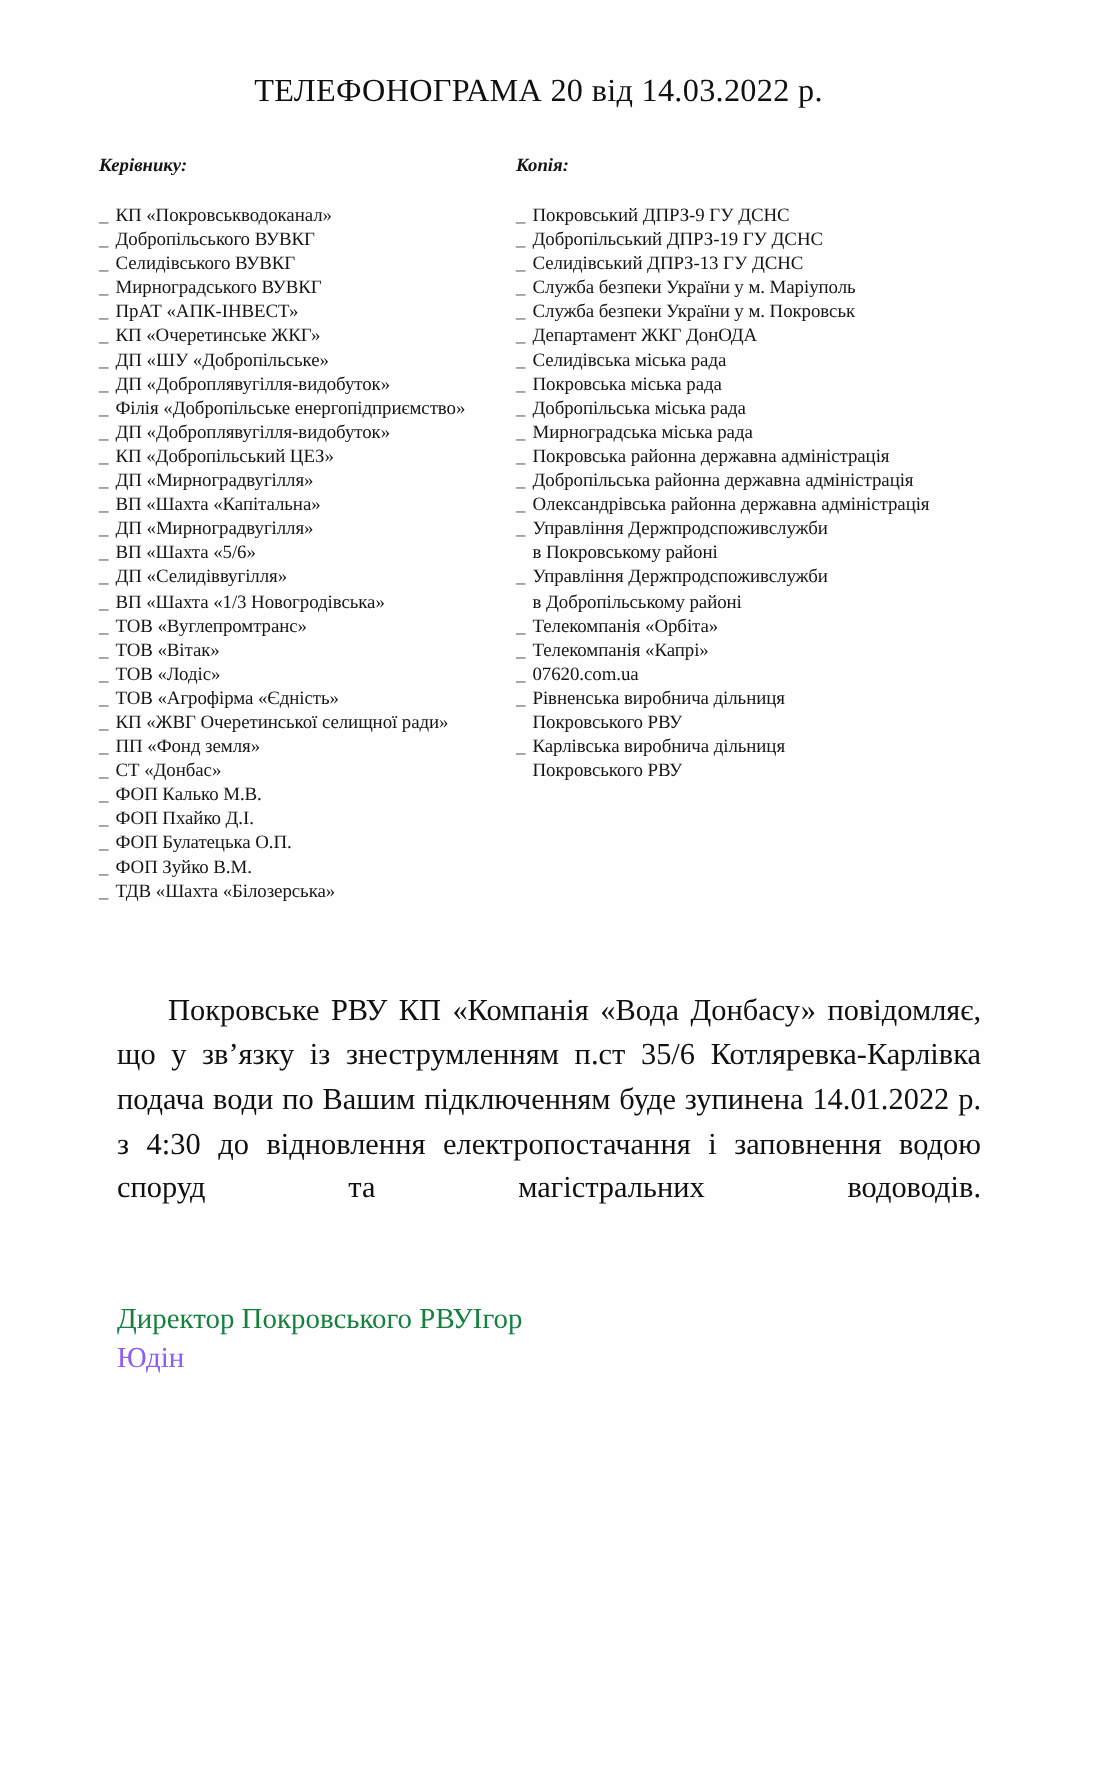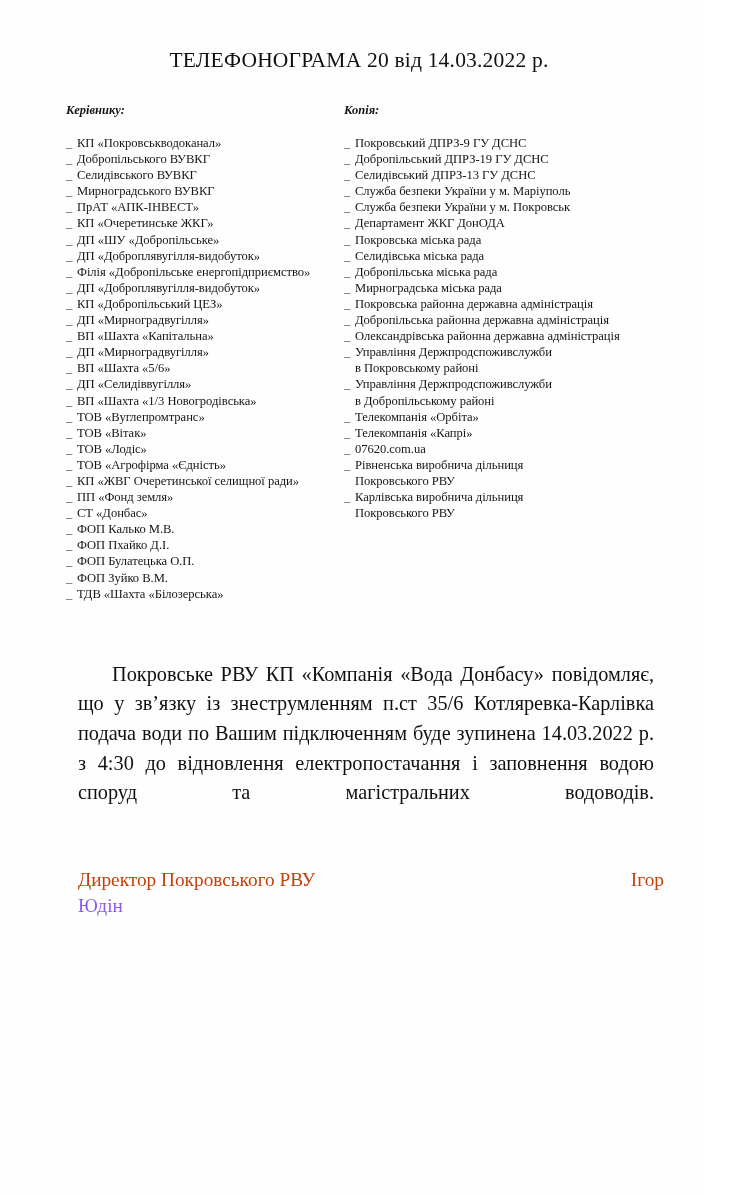--- a/index.html
+++ b/index.html
@@ -96,25 +96,24 @@
   }
 
   
   .signature {
     margin-top: 30px;
     padding-left: 78px;
     padding-right: 36px;
   }
   .sig-row {
     display: flex;
-    justify-content: space-between;
     align-items: baseline;
     font-size: 19.3px;
     line-height: 26px;
-    color: #c2410c;
+    color: #15803d;
   }
   .sig-title { white-space: nowrap; }
   .sig-name-first { white-space: nowrap; }
   .sig-name-last {
     font-size: 19.3px;
     line-height: 26px;
     color: #8b5cf6;
   }
 </style>
 </head>
@@ -163,22 +162,22 @@
 
     <div class="col-right">
       <div class="col-heading">Копія:</div>
       <ul class="addr-list" id="right-list">
           <li><span class="dash">_</span><span class="txt">Покровський ДПРЗ-9 ГУ ДСНС</span></li>
           <li><span class="dash">_</span><span class="txt">Добропільський ДПРЗ-19 ГУ ДСНС</span></li>
           <li><span class="dash">_</span><span class="txt">Селидівський ДПРЗ-13 ГУ ДСНС</span></li>
           <li><span class="dash">_</span><span class="txt">Служба безпеки України у м. Маріуполь</span></li>
           <li><span class="dash">_</span><span class="txt">Служба безпеки України у м. Покровськ</span></li>
           <li><span class="dash">_</span><span class="txt">Департамент ЖКГ ДонОДА</span></li>
+          <li><span class="dash">_</span><span class="txt">Селидівська міська рада</span></li>
           <li><span class="dash">_</span><span class="txt">Покровська міська рада</span></li>
-          <li><span class="dash">_</span><span class="txt">Селидівська міська рада</span></li>
           <li><span class="dash">_</span><span class="txt">Добропільська міська рада</span></li>
           <li><span class="dash">_</span><span class="txt">Мирноградська міська рада</span></li>
           <li><span class="dash">_</span><span class="txt">Покровська районна державна адміністрація</span></li>
           <li><span class="dash">_</span><span class="txt">Добропільська районна державна адміністрація</span></li>
           <li><span class="dash">_</span><span class="txt">Олександрівська районна державна адміністрація</span></li>
           <li><span class="dash">_</span><span class="txt">Управління Держпродспоживслужби</span></li>
           <li class="cont"><span class="dash">_</span><span class="txt">в Покровському районі</span></li>
           <li><span class="dash">_</span><span class="txt">Управління Держпродспоживслужби</span></li>
           <li class="cont"><span class="dash">_</span><span class="txt">в Добропільському районі</span></li>
           <li><span class="dash">_</span><span class="txt">Телекомпанія «Орбіта»</span></li>
@@ -187,21 +186,21 @@
           <li><span class="dash">_</span><span class="txt">Рівненська виробнича дільниця</span></li>
           <li class="cont"><span class="dash">_</span><span class="txt">Покровського РВУ</span></li>
           <li><span class="dash">_</span><span class="txt">Карлівська виробнича дільниця</span></li>
           <li class="cont"><span class="dash">_</span><span class="txt">Покровського РВУ</span></li>
         </ul>
     </div>
 
   </div>
 
   <div class="body-block">
-    <p class="body-par">Покровське РВУ КП «Компанія «Вода Донбасу» повідомляє, що у зв’язку із знеструмленням п.ст 35/6 Котляревка-Карлівка подача води по Вашим підключенням буде зупинена 14.03.2022 р. з 4:30 до відновлення електропостачання і заповнення водою споруд та магістральних водоводів.</p>
+    <p class="body-par">Покровське РВУ КП «Компанія «Вода Донбасу» повідомляє, що у зв’язку із знеструмленням п.ст 35/6 Котляревка-Карлівка подача води по Вашим підключенням буде зупинена 14.01.2022 р. з 4:30 до відновлення електропостачання і заповнення водою споруд та магістральних водоводів.</p>
   </div>
 
   <div class="signature">
     <div class="sig-row">
       <span class="sig-title">Директор Покровського РВУ</span>
       <span class="sig-name-first">Ігор</span>
     </div>
     <div class="sig-name-last">Юдін</div>
   </div>
 

